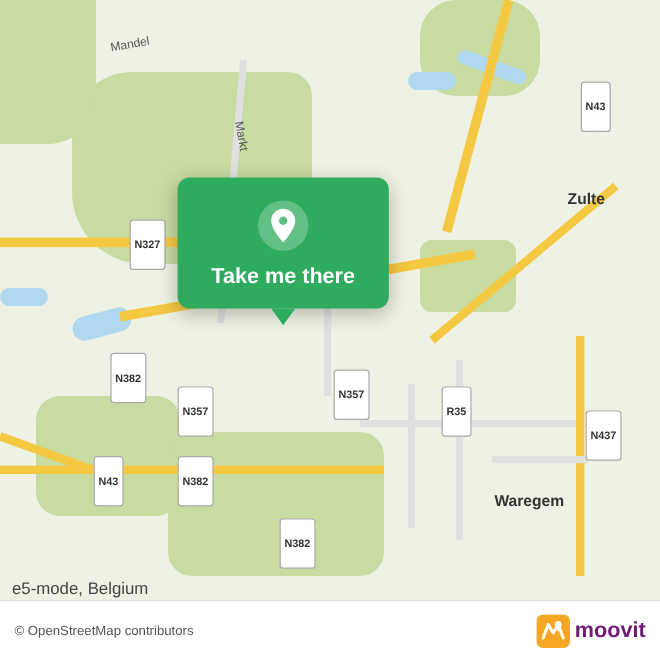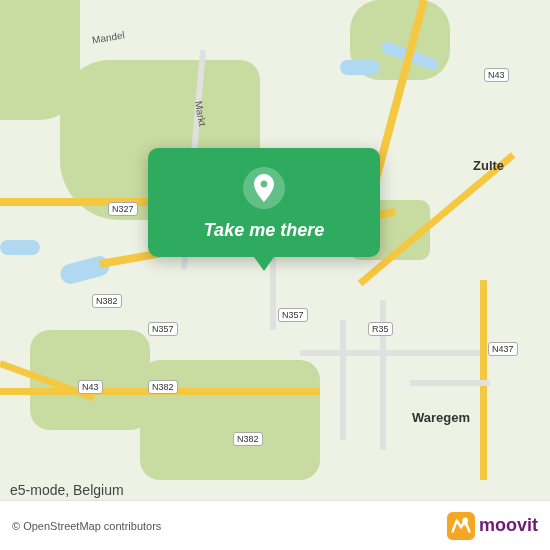--- a/index.html
+++ b/index.html
@@ -77,30 +77,29 @@
     .moovit-icon {
       width: 28px;
       height: 28px;
     }
 
     
     #popup-card {
       position: absolute;
       top: 148px;
       left: 148px;
-      width: 232px;
+      width: 176px;
       background: #2eab5e;
       border-radius: 10px;
       display: flex;
       flex-direction: column;
       align-items: center;
       padding: 18px 20px 16px;
       z-index: 20;
       box-shadow: 0 4px 16px rgba(0,0,0,0.25);
-      font-style: italic;
     }
 
     #popup-card::after {
       content: '';
       position: absolute;
       bottom: -14px;
       left: 50%;
       transform: translateX(-50%);
       border-width: 14px 10px 0 10px;
       border-style: solid;
@@ -130,23 +129,23 @@
       transform-origin: center;
     }
 
     
     .road-badge {
       position: absolute;
       background: white;
       border: 1.5px solid #aaa;
       border-radius: 3px;
       font-size: 9px;
-      padding: 1px 3px;
+      padding: 15px 3px;
       color: #333;
-      font-weight: normal;
+      font-weight: bold;
     }
 
     
     .town-label {
       position: absolute;
       font-size: 13px;
       color: #333;
       font-weight: bold;
     }
   </style>
@@ -182,21 +181,21 @@
 
   <div style="position:absolute;left:480px;top:280px;width:7px;height:200px;background:#f5c842;"></div>
 
   <div style="position:absolute;left:200px;top:50px;width:6px;height:220px;background:#e0e0e0;transform:rotate(5deg);transform-origin:top center;"></div>
   <div style="position:absolute;left:270px;top:150px;width:6px;height:180px;background:#e0e0e0;"></div>
   <div style="position:absolute;left:300px;top:350px;width:180px;height:6px;background:#e0e0e0;"></div>
   <div style="position:absolute;left:340px;top:320px;width:6px;height:120px;background:#e0e0e0;"></div>
   <div style="position:absolute;left:380px;top:300px;width:6px;height:150px;background:#e0e0e0;"></div>
   <div style="position:absolute;left:410px;top:380px;width:80px;height:6px;background:#e0e0e0;"></div>
 
-  <div class="road-badge" style="left:108px;top:202px;">N327</div>
+  <div class="road-badge" style="left:108px;top:183px;">N327</div>
   <div class="road-badge" style="left:148px;top:322px;">N357</div>
   <div class="road-badge" style="left:278px;top:308px;">N357</div>
   <div class="road-badge" style="left:92px;top:294px;">N382</div>
   <div class="road-badge" style="left:148px;top:380px;">N382</div>
   <div class="road-badge" style="left:233px;top:432px;">N382</div>
   <div class="road-badge" style="left:78px;top:380px;">N43</div>
   <div class="road-badge" style="left:484px;top:68px;">N43</div>
   <div class="road-badge" style="left:488px;top:342px;text-align:center;">N437</div>
   <div class="road-badge" style="left:368px;top:322px;">R35</div>
 

